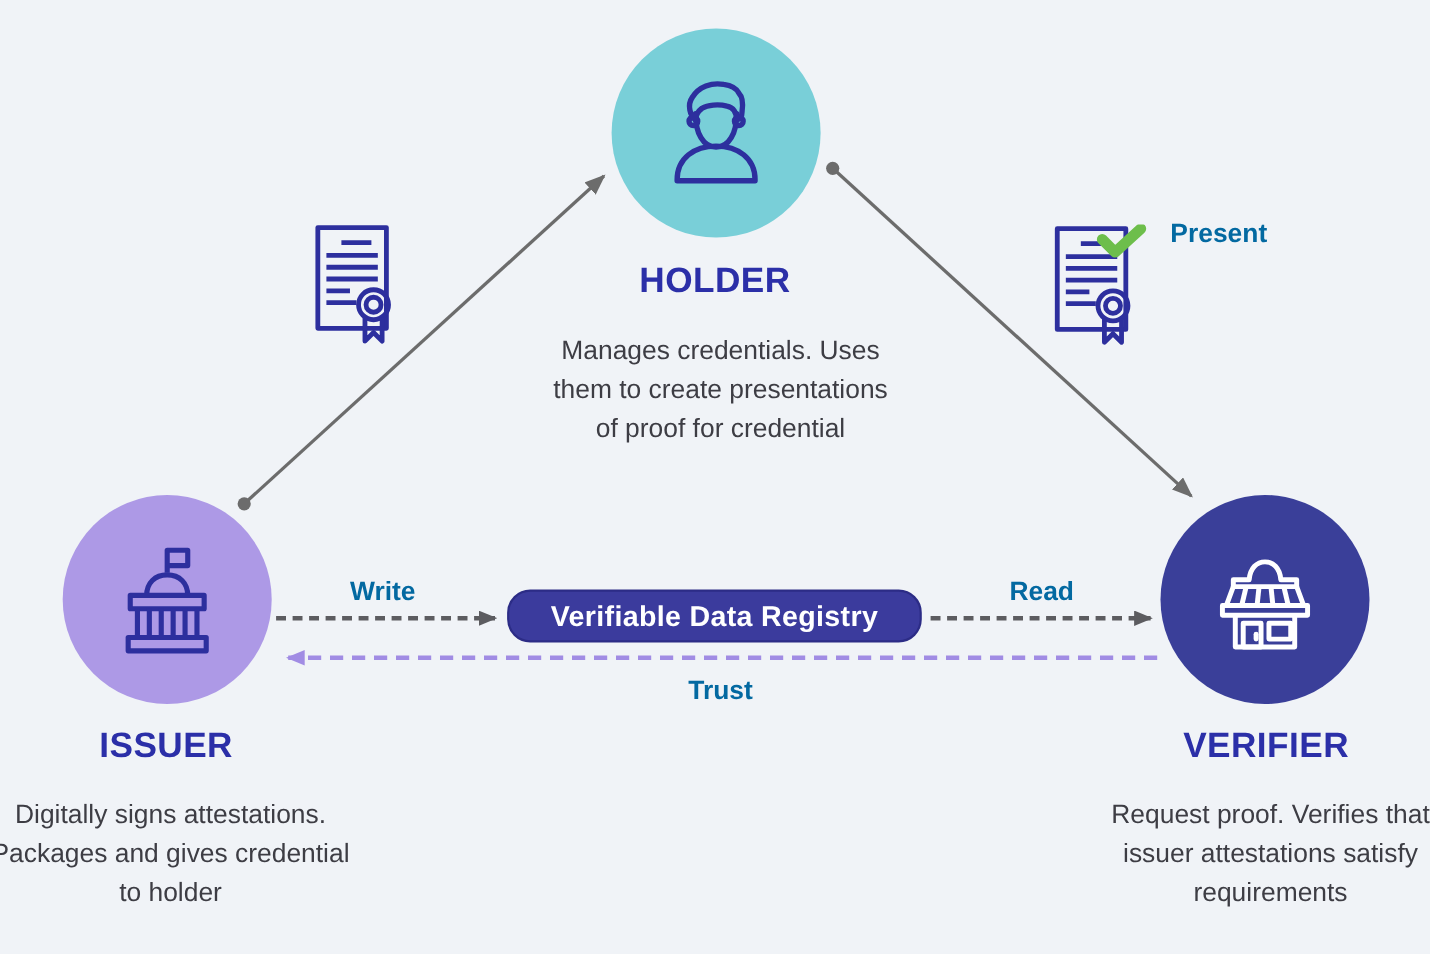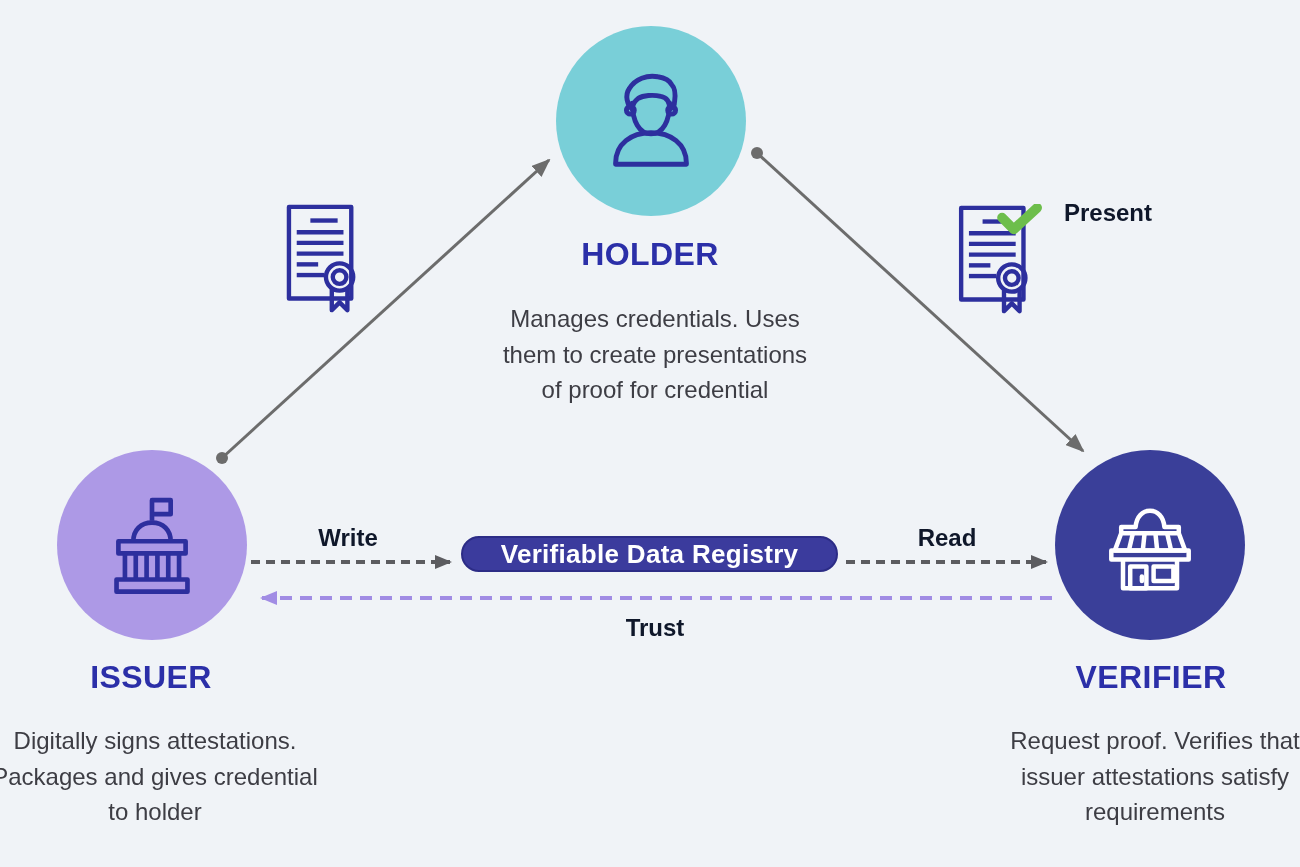--- a/index.html
+++ b/index.html
@@ -17,27 +17,27 @@
     font-weight:bold;color:#2b2fa8;letter-spacing:.4px;}
   .role-holder{left:540px;top:236px;}
   .role-issuer{left:41px;top:659px;}
   .role-verifier{left:1041px;top:659px;}
   .desc{position:absolute;width:400px;text-align:center;font-size:24px;
     line-height:35.5px;color:#3d3d44;margin-top:20px;}
   .desc-holder{left:455px;top:281px;}
   .desc-issuer{left:-45px;top:703px;}
   .desc-verifier{left:955px;top:703px;}
   .action{position:absolute;width:170px;text-align:center;font-size:24px;
-    font-weight:600;color:#0f172a;}
+    font-weight:600;color:#0369a1;}
   .lbl-issue{left:152px;top:239px;}
   .lbl-present{left:1023px;top:199px;}
   .lbl-write{left:263px;top:524px;}
   .lbl-read{left:862px;top:524px;}
   .lbl-trust{left:570px;top:614px;}
-  .registry{position:absolute;left:461px;top:536px;width:377px;height:36px;
+  .registry{position:absolute;left:461px;top:536px;width:377px;height:48px;
     background:#3b3b9d;border:2px solid #2c2c86;border-radius:21px;
     box-sizing:border-box;display:flex;align-items:center;justify-content:center;
     color:#ffffff;font-size:26px;font-weight:bold;letter-spacing:.3px;}
   .cert{position:absolute;}
   .cert-issue{left:285px;top:203px;}
   .cert-present{left:957px;top:204px;}
 </style>
 </head>
 <body>
 

